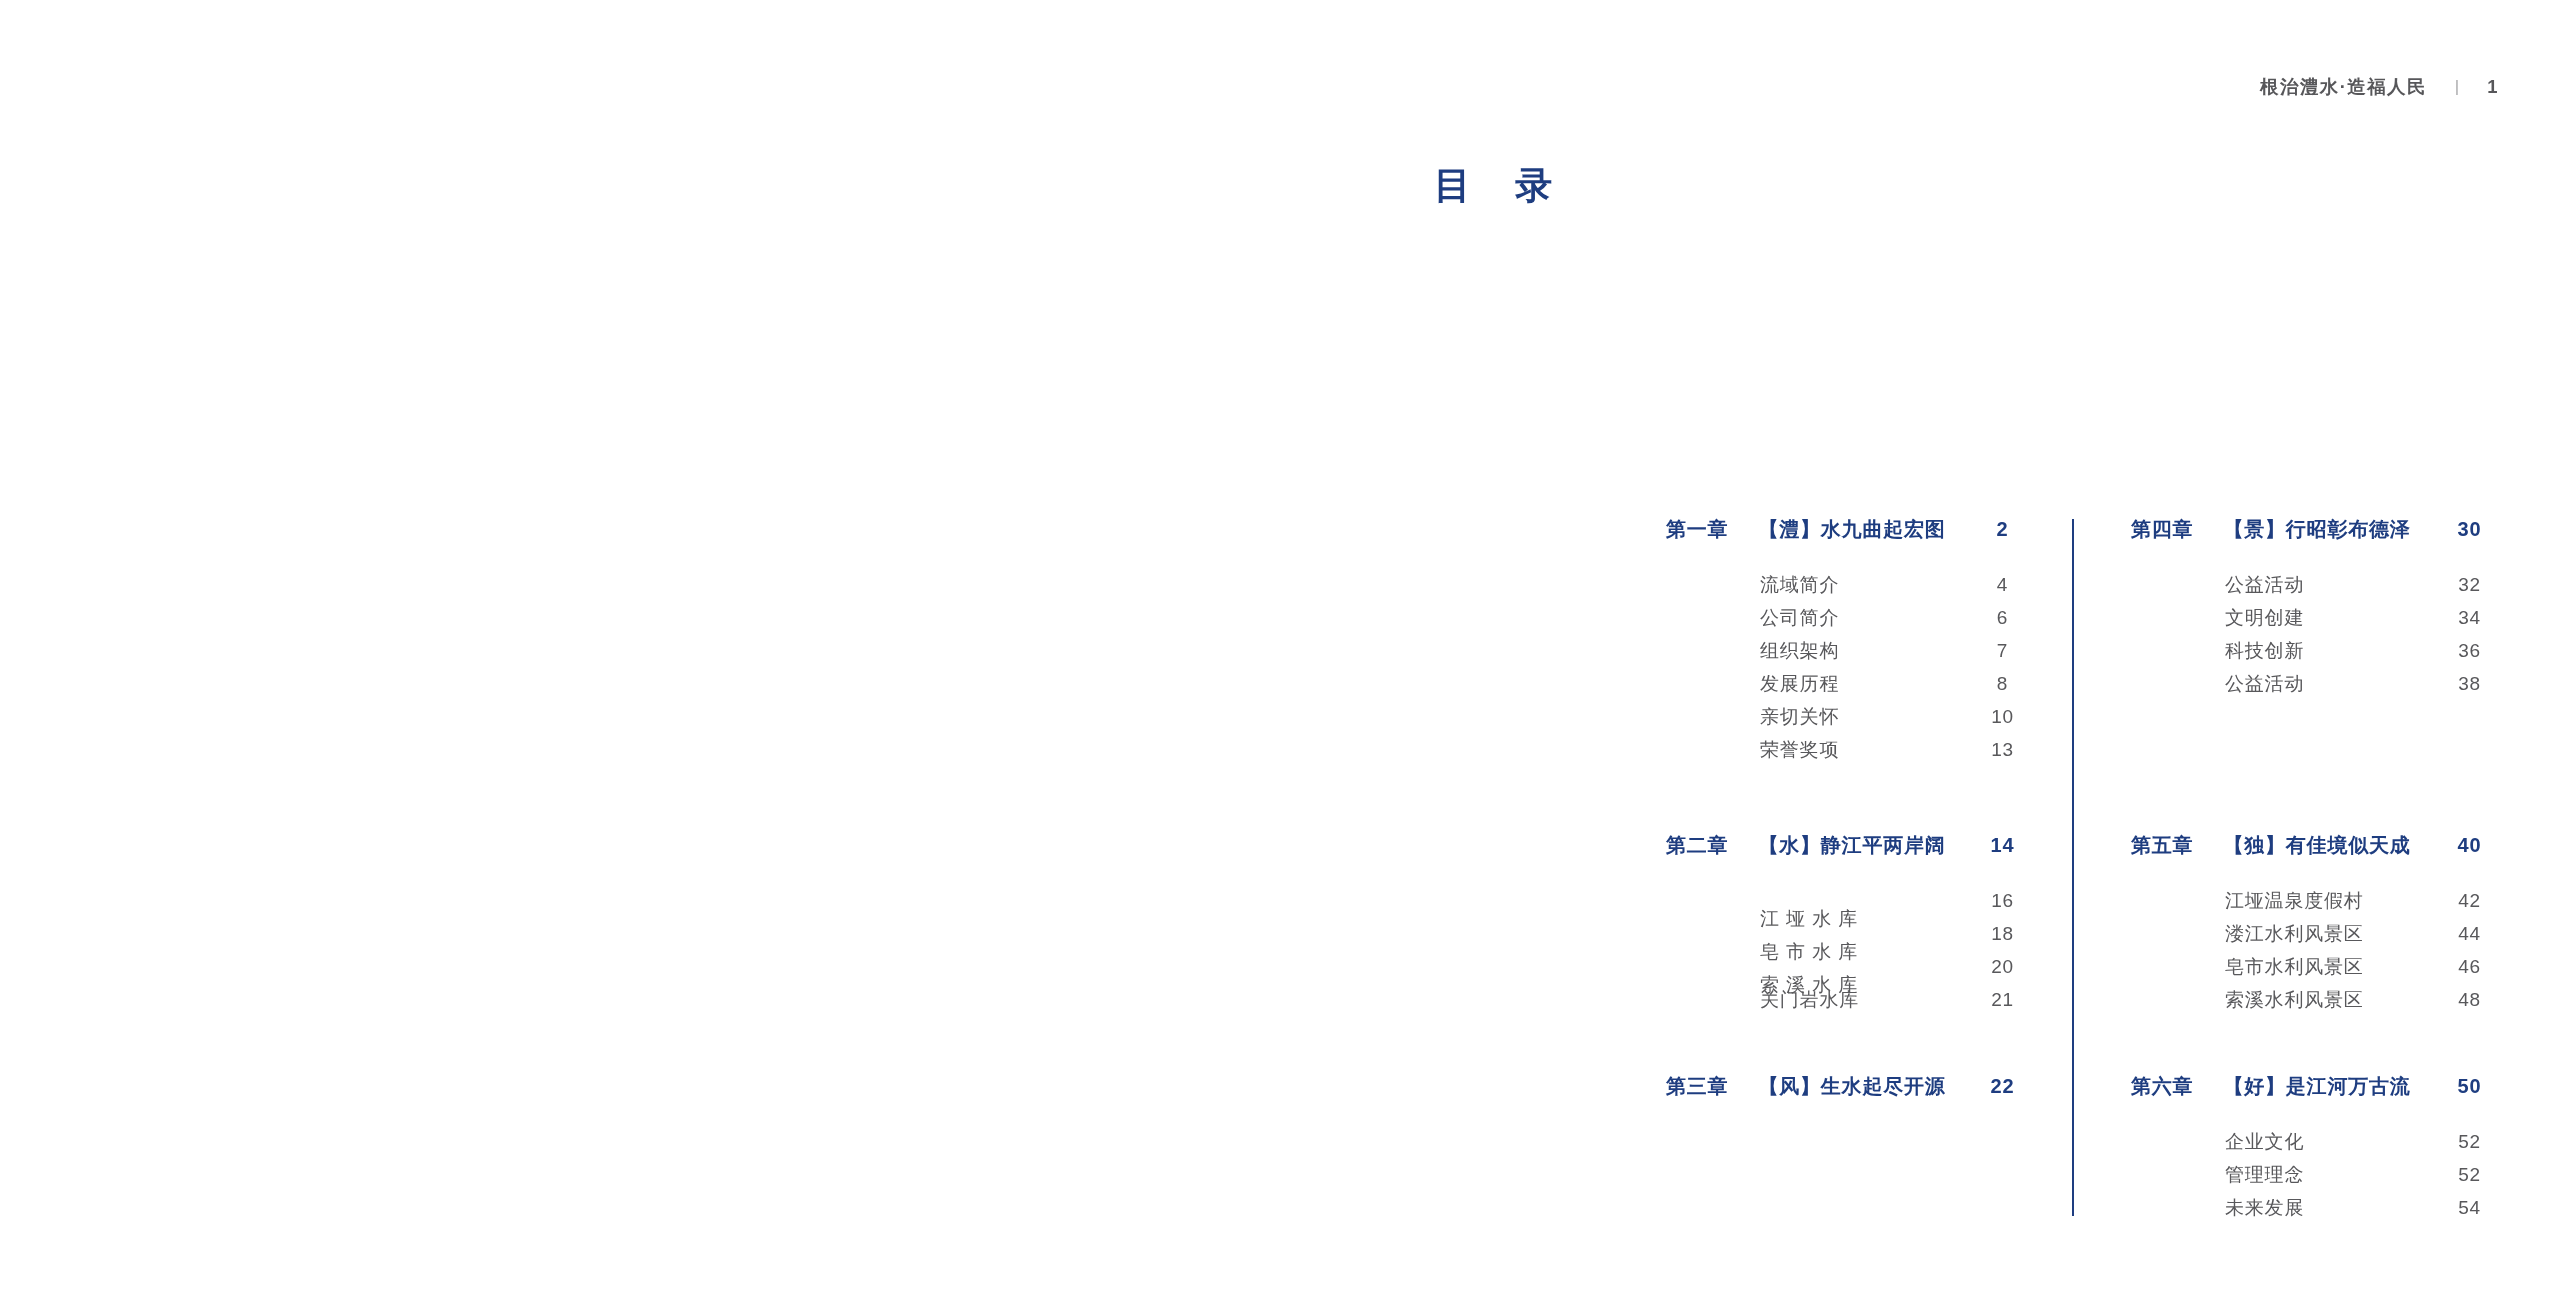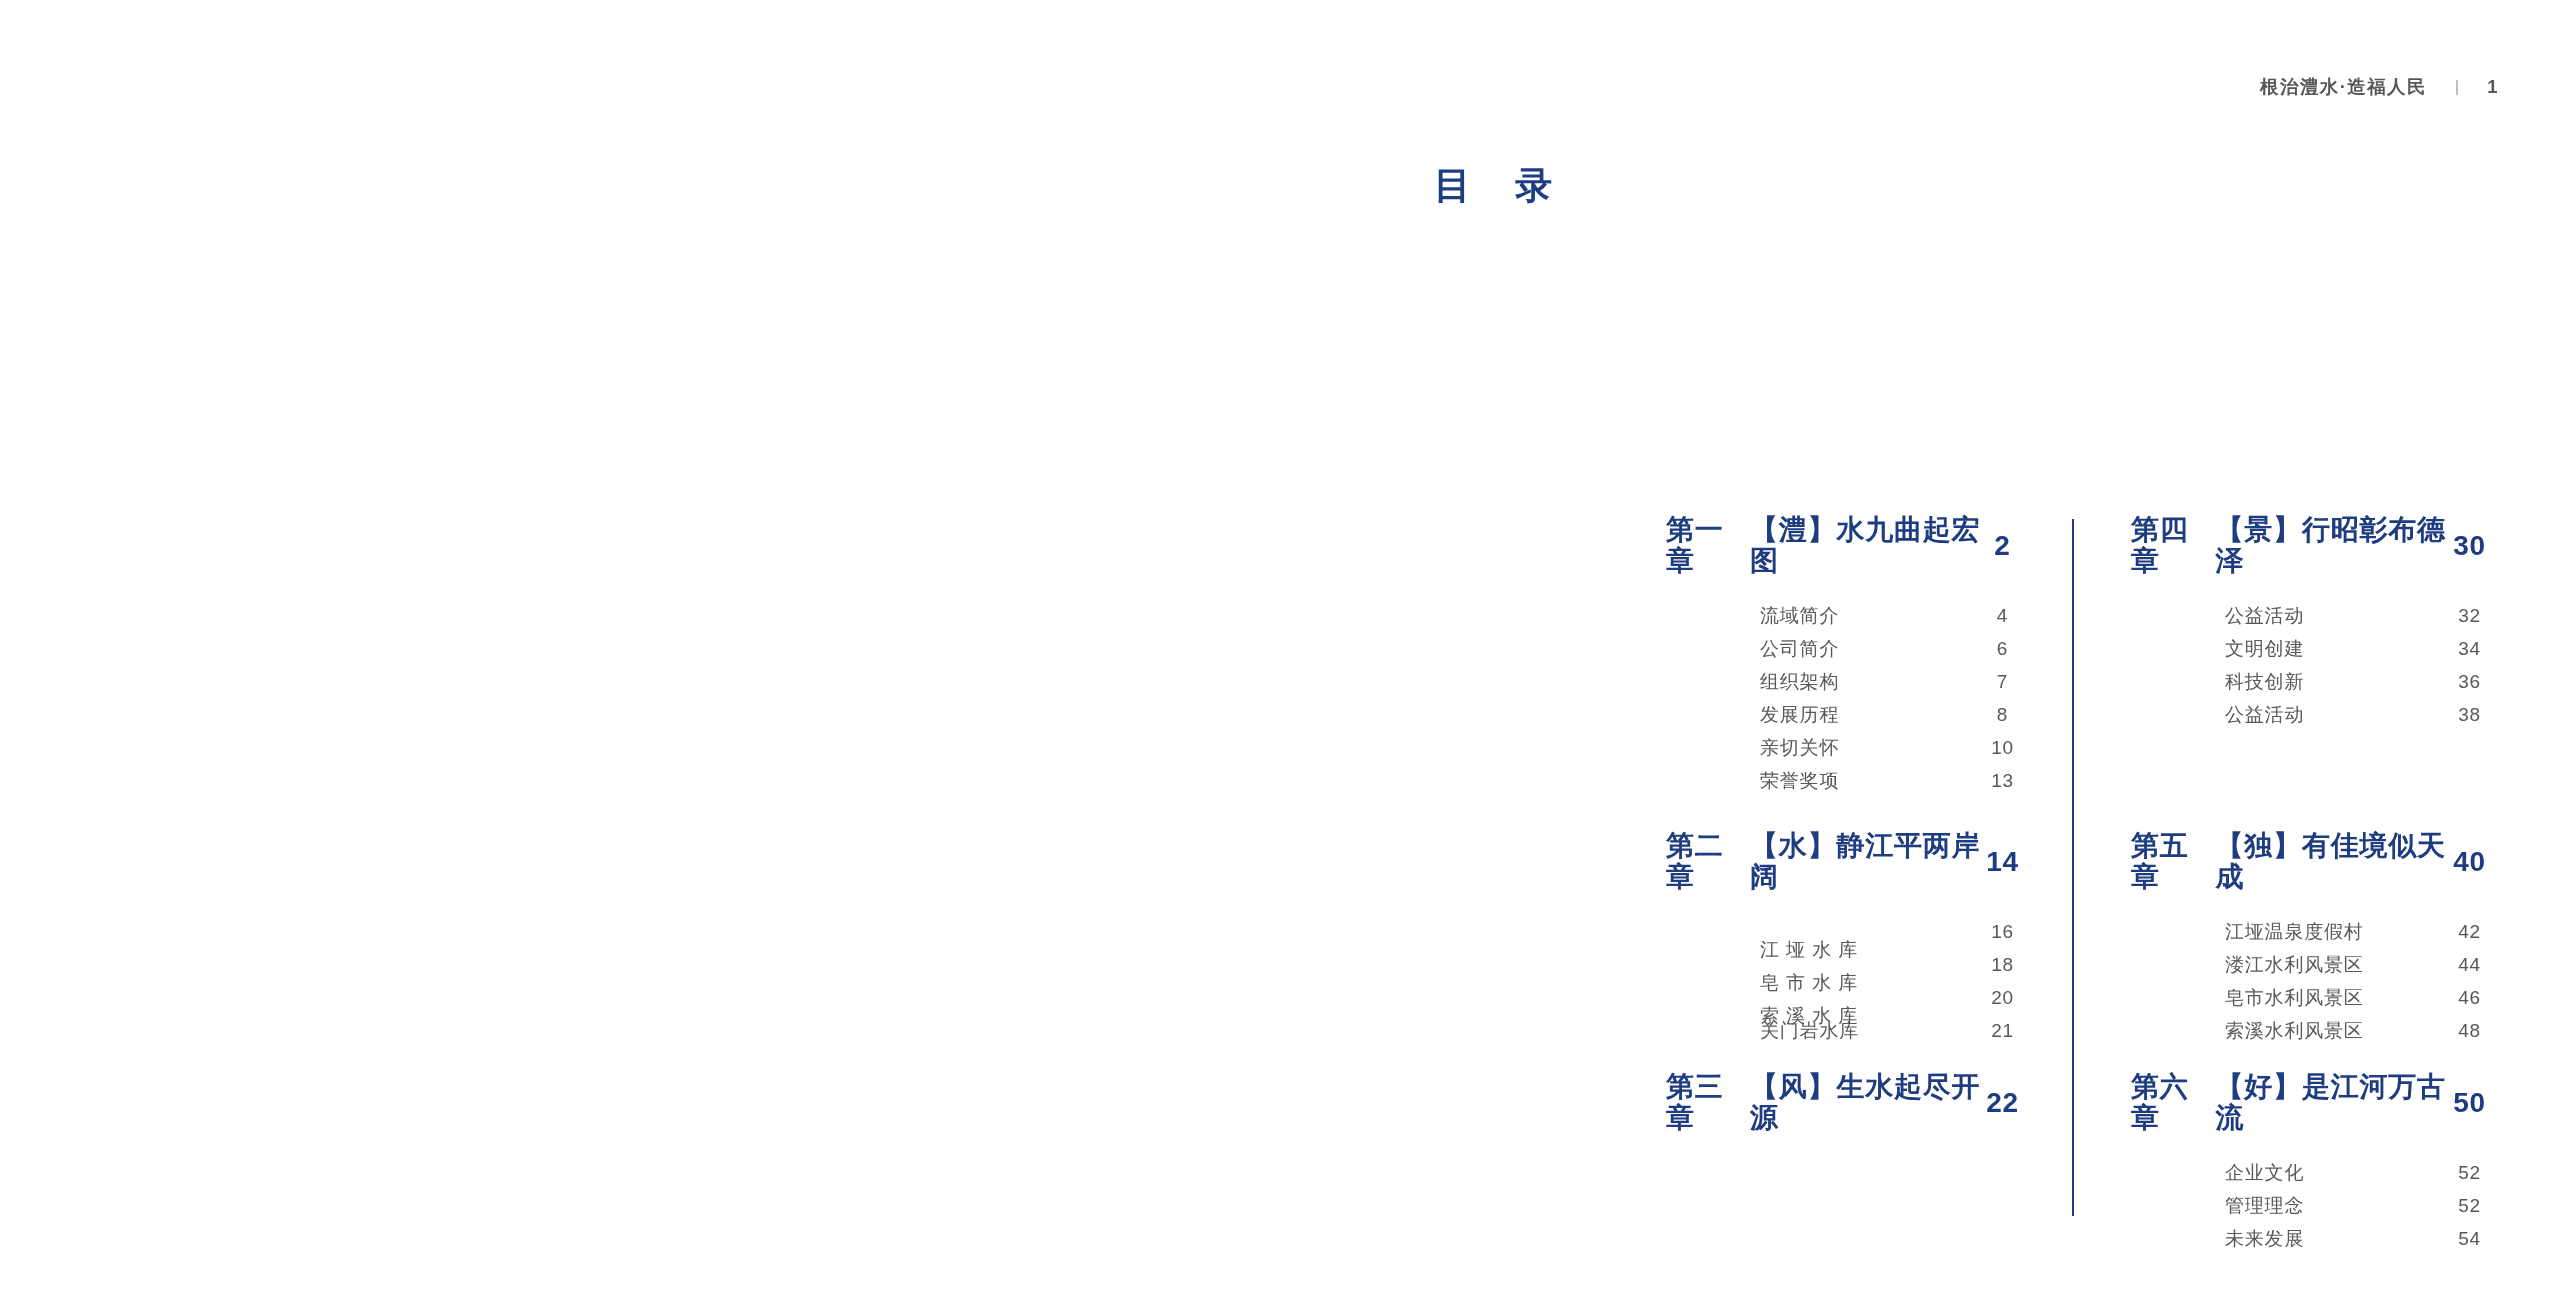--- a/index.html
+++ b/index.html
@@ -63,27 +63,27 @@
 
   .chapter { position: absolute; left: 0; right: 0; }
   .chapter.row-1 { top: 0; }
   .chapter.row-2 { top: 316px; }
   .chapter.row-3 { top: 557px; }
 
   .chapter-heading {
     display: flex;
     align-items: center;
     line-height: 31px;
-    font-size: 28px;
+    font-size: 20px;
     font-weight: bold;
     color: #1e3d80;
     letter-spacing: 0.8px;
     cursor: pointer;
   }
-  .chapter-heading .ch-title { margin-left: 6px; }
+  .chapter-heading .ch-title { margin-left: 30px; }
   .chapter-heading .flex-sp { flex: 1; }
   .pagebox {
     width: 37px;
     flex: none;
     text-align: center;
   }
 
   .items { margin-top: 23px; margin-left: 94px; }
   .item-row {
     display: flex;

